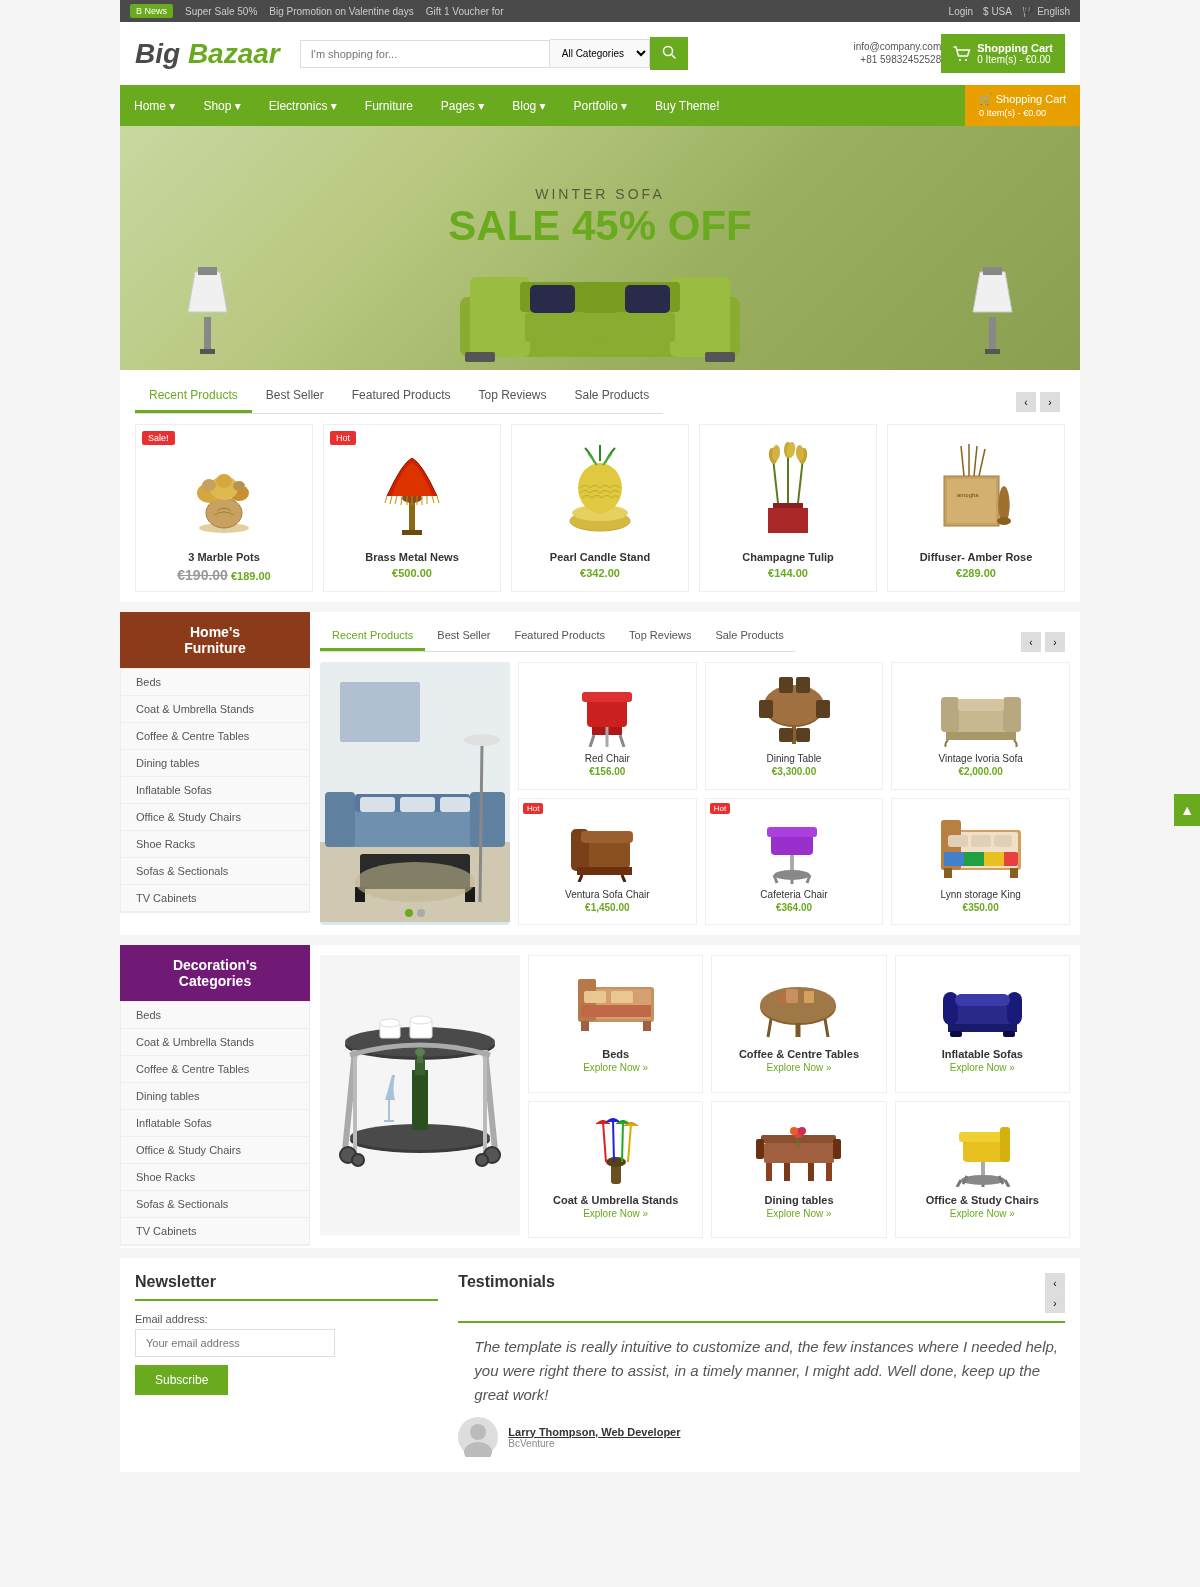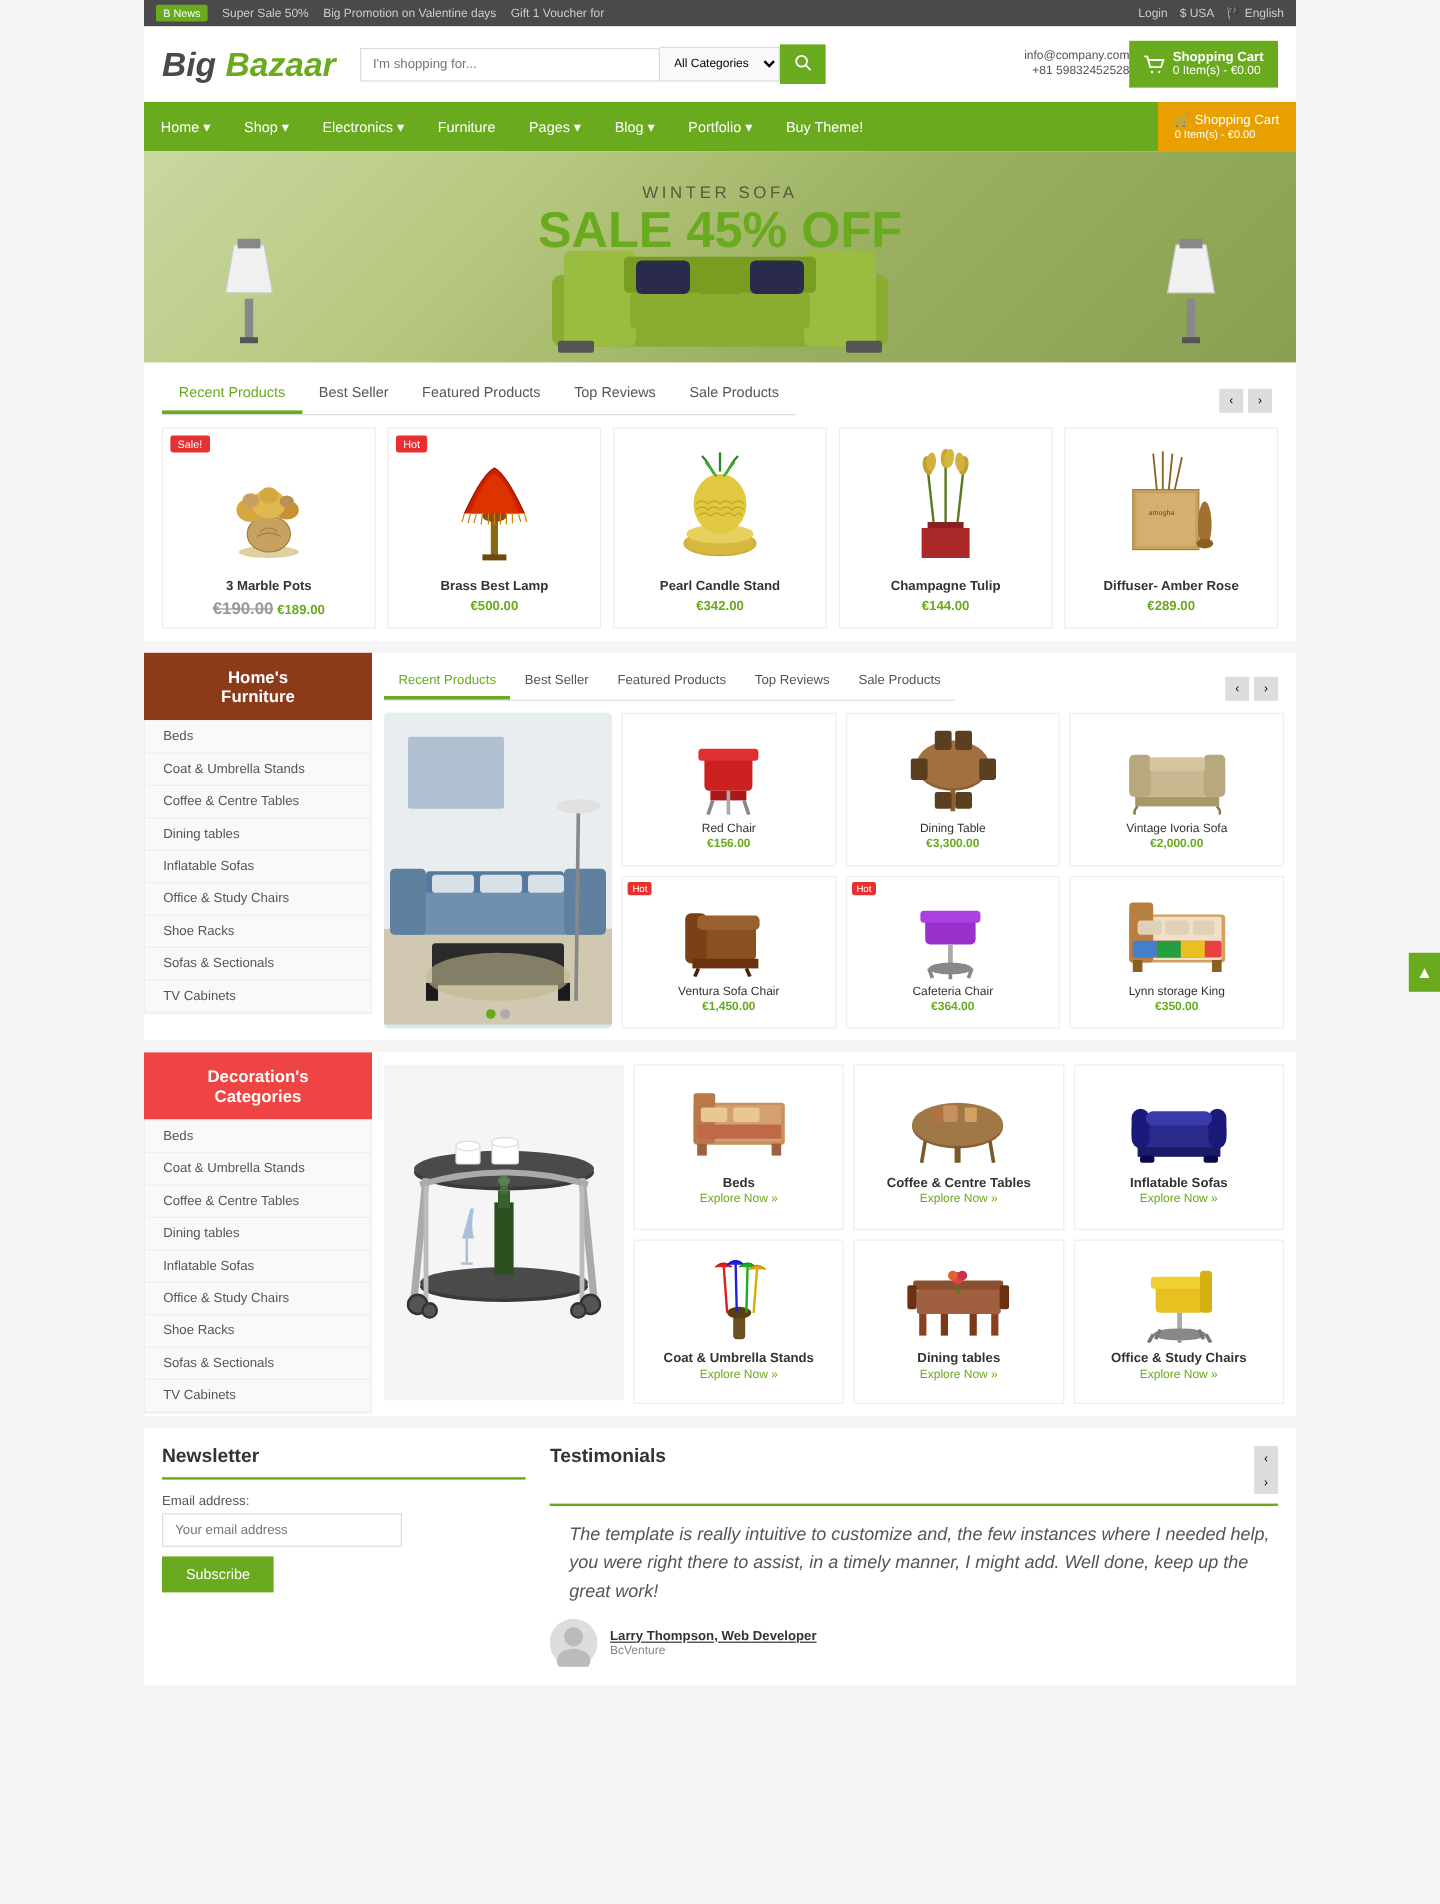--- a/index.html
+++ b/index.html
@@ -22,21 +22,21 @@
     .contact-info { font-size: 10px; color: #555; text-align: right; }
     .contact-info div { margin-bottom: 2px; }
     .cart-btn { background: #6aaa1e; color: white; padding: 8px 12px; display: flex; align-items: center; gap: 6px; font-size: 11px; white-space: nowrap; }
 
     
     .nav { background: #6aaa1e; display: flex; align-items: center; }
     .nav a { color: white; text-decoration: none; padding: 10px 14px; font-size: 12px; display: inline-block; }
     .nav-cart { background: #e8a000; margin-left: auto; padding: 8px 14px; color: white; font-size: 11px; white-space: nowrap; }
 
     
-    .hero { background: linear-gradient(135deg, #c8d8a0 0%, #b8c880 30%, #9ab060 60%, #8aa050 100%); height: 176px; display: flex; align-items: center; justify-content: center; position: relative; overflow: hidden; margin-bottom: 0; }
+    .hero { background: linear-gradient(135deg, #c8d8a0 0%, #b8c880 30%, #9ab060 60%, #8aa050 100%); height: 244px; display: flex; align-items: center; justify-content: center; position: relative; overflow: hidden; margin-bottom: 0; }
     .hero-content { text-align: center; z-index: 2; }
     .hero-subtitle { color: #5a5a3a; font-size: 14px; letter-spacing: 3px; text-transform: uppercase; }
     .hero-title { color: #6aaa1e; font-size: 42px; font-weight: bold; }
 
     
     .section { background: white; margin-bottom: 10px; padding: 10px 15px; }
     .tabs { display: flex; gap: 0; border-bottom: 1px solid #ddd; margin-bottom: 10px; }
     .tab { padding: 8px 14px; cursor: pointer; font-size: 12px; color: #555; border-bottom: 3px solid transparent; }
     .tab.active { color: #6aaa1e; border-bottom: 3px solid #6aaa1e; }
 
@@ -67,21 +67,21 @@
     .furniture-products { flex: 1; display: grid; grid-template-columns: 1fr 1fr 1fr; gap: 8px; }
     .fproduct { border: 1px solid #eee; padding: 6px; text-align: center; position: relative; }
     .fproduct-img { height: 80px; display: flex; align-items: center; justify-content: center; }
     .fproduct-name { font-size: 10px; color: #333; margin: 4px 0 2px; }
     .fproduct-price { font-size: 10px; color: #6aaa1e; font-weight: bold; }
     .hot-badge { position: absolute; top: 4px; left: 4px; background: #e83030; color: white; font-size: 8px; padding: 1px 4px; border-radius: 2px; }
 
     
     .deco-section { display: flex; gap: 0; background: white; margin-bottom: 10px; }
     .deco-sidebar { width: 190px; flex-shrink: 0; }
-    .deco-sidebar-header { background: #ef4444; color: white; text-align: center; padding: 12px 8px; font-size: 14px; font-weight: bold; }
+    .deco-sidebar-header { background: #701a75; color: white; text-align: center; padding: 12px 8px; font-size: 14px; font-weight: bold; }
     .deco-sidebar ul { list-style: none; background: #f9f9f9; border: 1px solid #eee; }
     .deco-sidebar ul li { padding: 7px 15px; border-bottom: 1px solid #eee; font-size: 11px; color: #555; cursor: pointer; }
 
     .deco-main { flex: 1; padding: 10px; display: flex; gap: 8px; }
     .deco-banner { width: 200px; flex-shrink: 0; }
     .deco-categories { flex: 1; display: grid; grid-template-columns: 1fr 1fr 1fr; gap: 8px; }
     .deco-cat-item { border: 1px solid #eee; padding: 8px; text-align: center; }
     .deco-cat-img { height: 80px; display: flex; align-items: center; justify-content: center; }
     .deco-cat-name { font-size: 11px; font-weight: bold; color: #333; margin: 4px 0 2px; }
     .deco-cat-link { font-size: 10px; color: #6aaa1e; cursor: pointer; }
@@ -262,21 +262,21 @@
         <svg width="70" height="100" viewBox="0 0 70 100">
           <rect x="32" y="60" width="6" height="35" fill="#8b6914"></rect>
           <rect x="25" y="92" width="20" height="5" fill="#6b4a10"></rect>
           <ellipse cx="35" cy="60" rx="10" ry="5" fill="#8b4a20"></ellipse>
           <path d="M10 58 Q25 25 35 20 Q45 25 60 58" fill="#cc2200" stroke="#991100" stroke-width="1"></path>
           <path d="M15 58 Q25 30 35 25 Q45 30 55 58" fill="#dd3300"></path>
 
           <path d="M10 58 L8 65 M15 58 L13 66 M20 58 L18 66 M25 58 L24 67 M30 58 L30 67 M35 58 L35 67 M40 58 L40 67 M45 58 L45 67 M50 58 L50 66 M55 58 L57 65 M60 58 L62 65" stroke="#cc8800" stroke-width="1"></path>
         </svg>
       </div>
-      <div class="product-name">Brass Best Lamp</div>
+      <div class="product-name">Brass Metal News</div>
       <div class="product-price">€500.00</div>
     </div>
 
     <div class="product-card">
       <div class="product-img-area">
         <svg width="80" height="90" viewBox="0 0 80 90">
           <ellipse cx="40" cy="78" rx="30" ry="10" fill="#d4b840" stroke="#c4a830"></ellipse>
           <ellipse cx="40" cy="70" rx="28" ry="8" fill="#e8d060"></ellipse>
 
           <ellipse cx="40" cy="45" rx="22" ry="25" fill="#e0c840"></ellipse>

